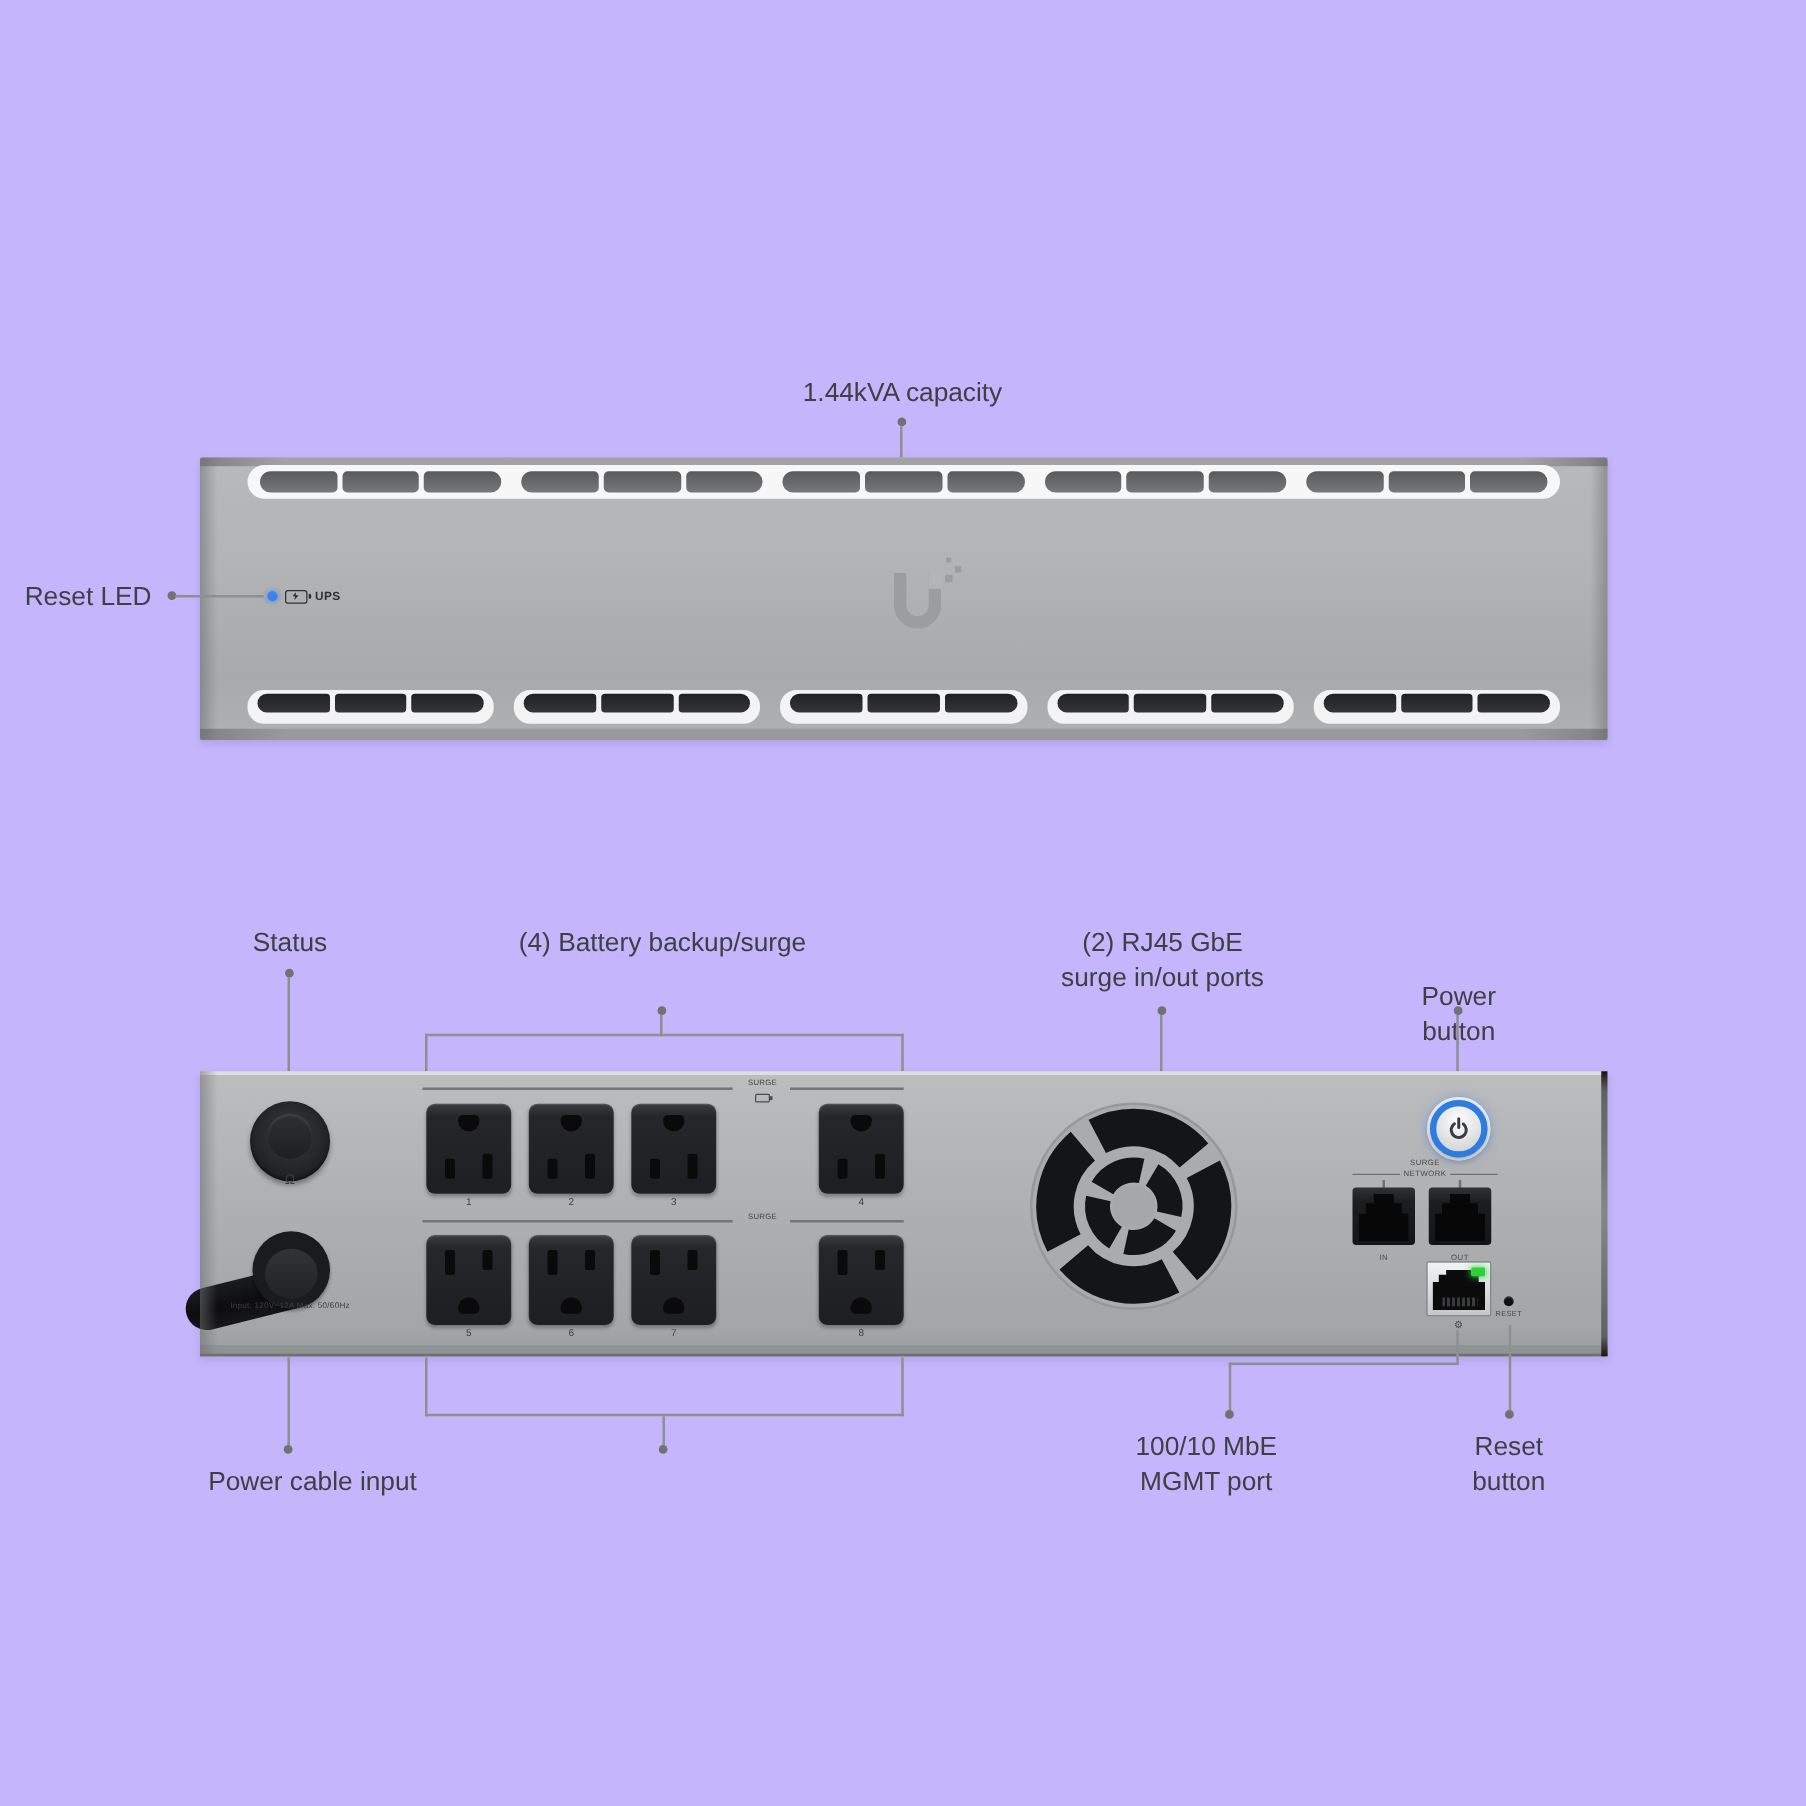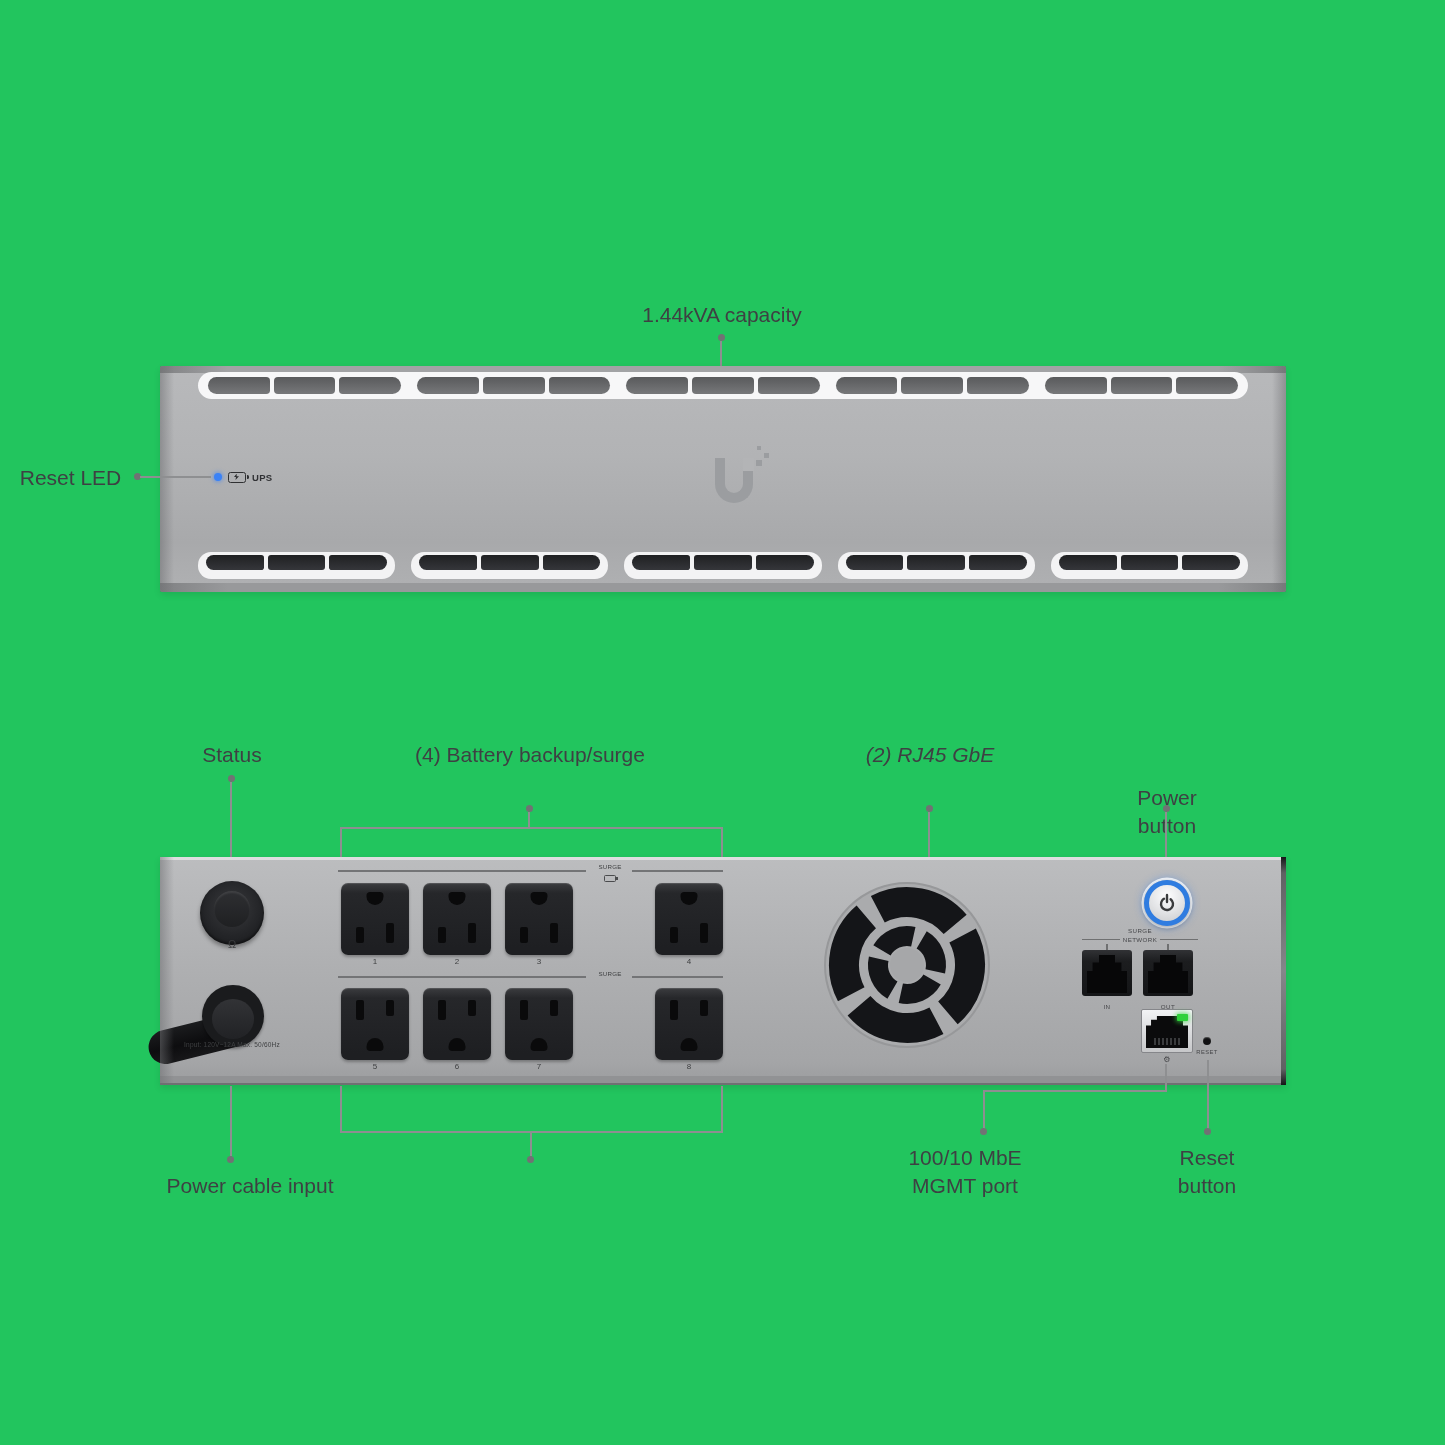--- a/index.html
+++ b/index.html
@@ -1,16 +1,16 @@
 <!DOCTYPE html>
 <html><head>
 <meta charset="utf-8">
 <style>
   html,body{margin:0;padding:0;background:#fff;}
-  .canvas{position:relative;width:1445px;height:1445px;background:#22c55e;overflow:hidden;
+  .canvas{position:relative;width:1445px;height:1445px;background:#c4b5fd;overflow:hidden;
           font-family:"Liberation Sans",sans-serif;}
   
   .lbl{position:absolute;font-size:21px;line-height:28px;color:#3e4043;text-align:center;}
   .cline{position:absolute;background:#8e8f91;}
   .cdot{position:absolute;width:7px;height:7px;border-radius:50%;background:#717274;}
   
   .panel{position:absolute;left:160px;width:1126px;box-shadow:0 3px 7px rgba(0,0,0,.10);}
   .front{top:366px;height:226px;border-radius:4px;
          background:linear-gradient(180deg,#b8b9bb 0%,#b2b3b5 40%,#a8a9ab 78%,#b0b1b3 100%);}
   .rear{top:857px;height:228px;
@@ -200,22 +200,23 @@
 
   <div class="lbl" style="left:380px;top:741px;width:300px;">
     <div>(4) Battery backup/surge</div>
   </div>
   <div class="cdot" style="left:526px;top:805px;"></div>
   <div class="cline" style="left:528px;top:812px;width:2px;height:17px;"></div>
   <div class="cline" style="left:340px;top:827px;width:383px;height:2px;"></div>
   <div class="cline" style="left:340px;top:827px;width:2px;height:30px;"></div>
   <div class="cline" style="left:721px;top:827px;width:2px;height:30px;"></div>
 
-  <div class="lbl" style="left:780px;top:741px;width:300px;font-style:italic;">
+  <div class="lbl" style="left:780px;top:741px;width:300px;">
     <div>(2) RJ45 GbE</div>
+    <div>surge in/out ports</div>
   </div>
   <div class="cdot" style="left:926px;top:805px;"></div>
   <div class="cline" style="left:928px;top:812px;width:2px;height:60px;"></div>
   <div class="cline" style="left:928px;top:870px;width:208px;height:2px;"></div>
   <div class="cline" style="left:1134px;top:870px;width:2px;height:58px;"></div>
 
   <div class="lbl" style="left:1107px;top:784px;width:120px;">
     <div>Power</div>
     <div>button</div>
   </div>

